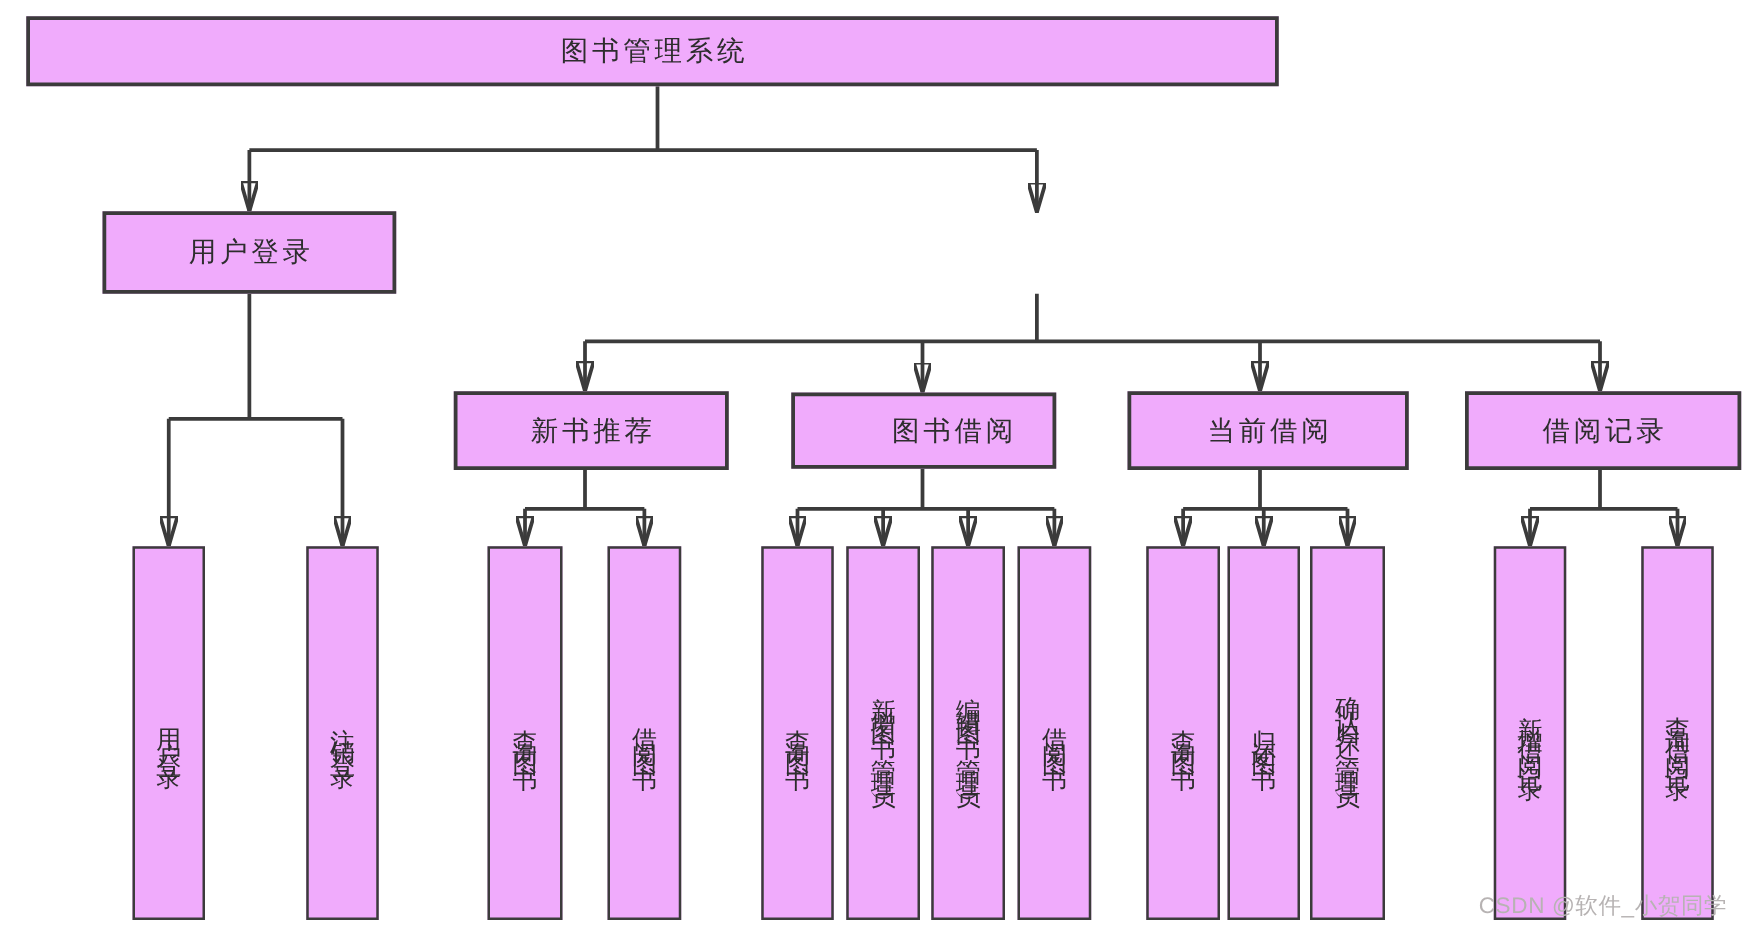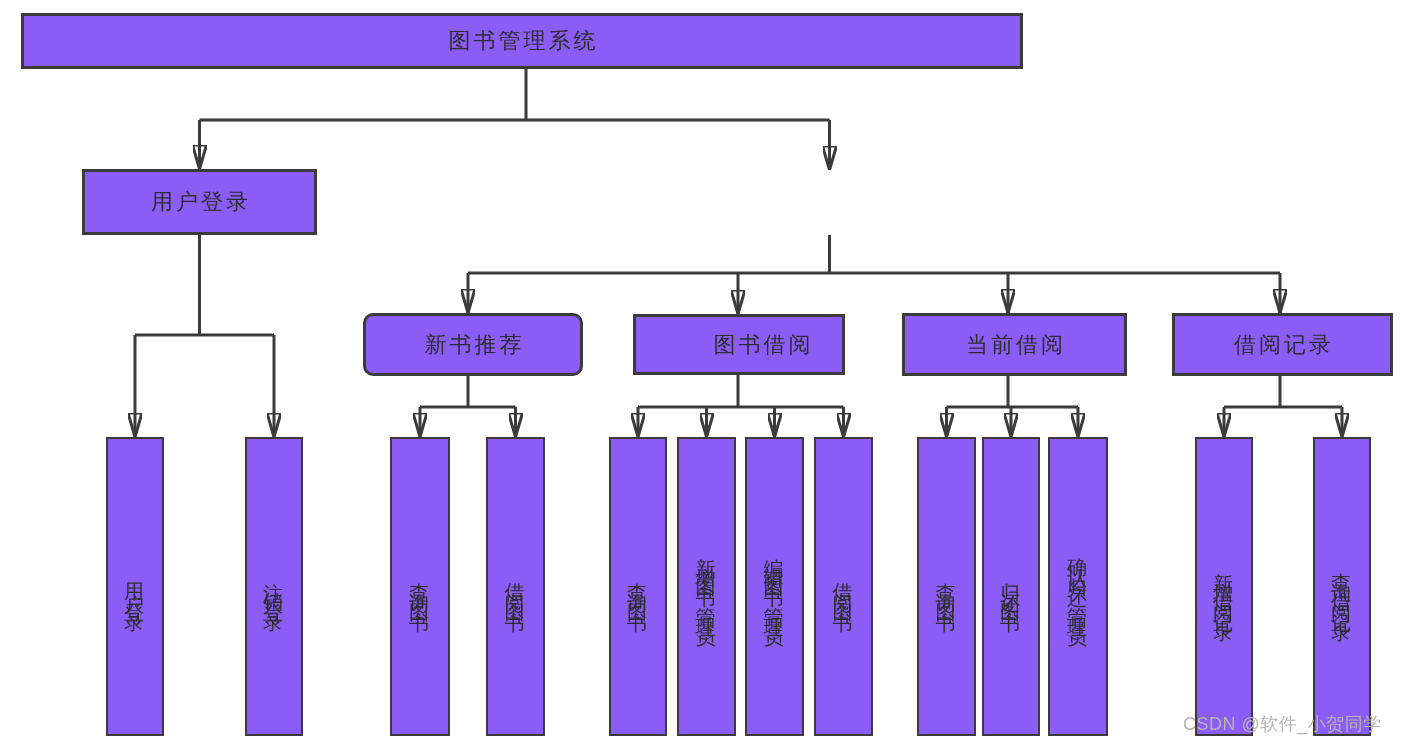--- a/index.html
+++ b/index.html
@@ -23,21 +23,21 @@
     height: 747px;
   }
   .connectors path, .connectors line {
     stroke: #3b3b3b;
     stroke-width: 3;
     fill: none;
   }
   .node {
     position: absolute;
     box-sizing: border-box;
-    background: #8b5cf6;
+    background: #f0abfc;
     border: 3px solid #3b3b3b;
     display: flex;
     align-items: center;
     justify-content: center;
     z-index: 2;
   }
   .leaf {
     border-width: 2.5px;
   }
   .hlabel {
@@ -113,21 +113,21 @@
   </svg>
 
   <div class="node" style="left:21px; top:13px; width:1002px; height:56px;">
     <span class="hlabel">图书管理系统</span>
   </div>
 
   <div class="node" style="left:82px; top:169px; width:235px; height:66px;">
     <span class="hlabel">用户登录</span>
   </div>
 
-  <div class="node" style="left:363px; top:313px; width:220px; height:63px;border-radius:10px;">
+  <div class="node" style="left:363px; top:313px; width:220px; height:63px;">
     <span class="hlabel">新书推荐</span>
   </div>
   <div class="node" style="left:633px; top:314px; width:212px; height:61px;padding-left:46px;">
     <span class="hlabel">图书借阅</span>
   </div>
   <div class="node" style="left:902px; top:313px; width:225px; height:63px;">
     <span class="hlabel">当前借阅</span>
   </div>
   <div class="node" style="left:1172px; top:313px; width:221px; height:63px;">
     <span class="hlabel">借阅记录</span>

